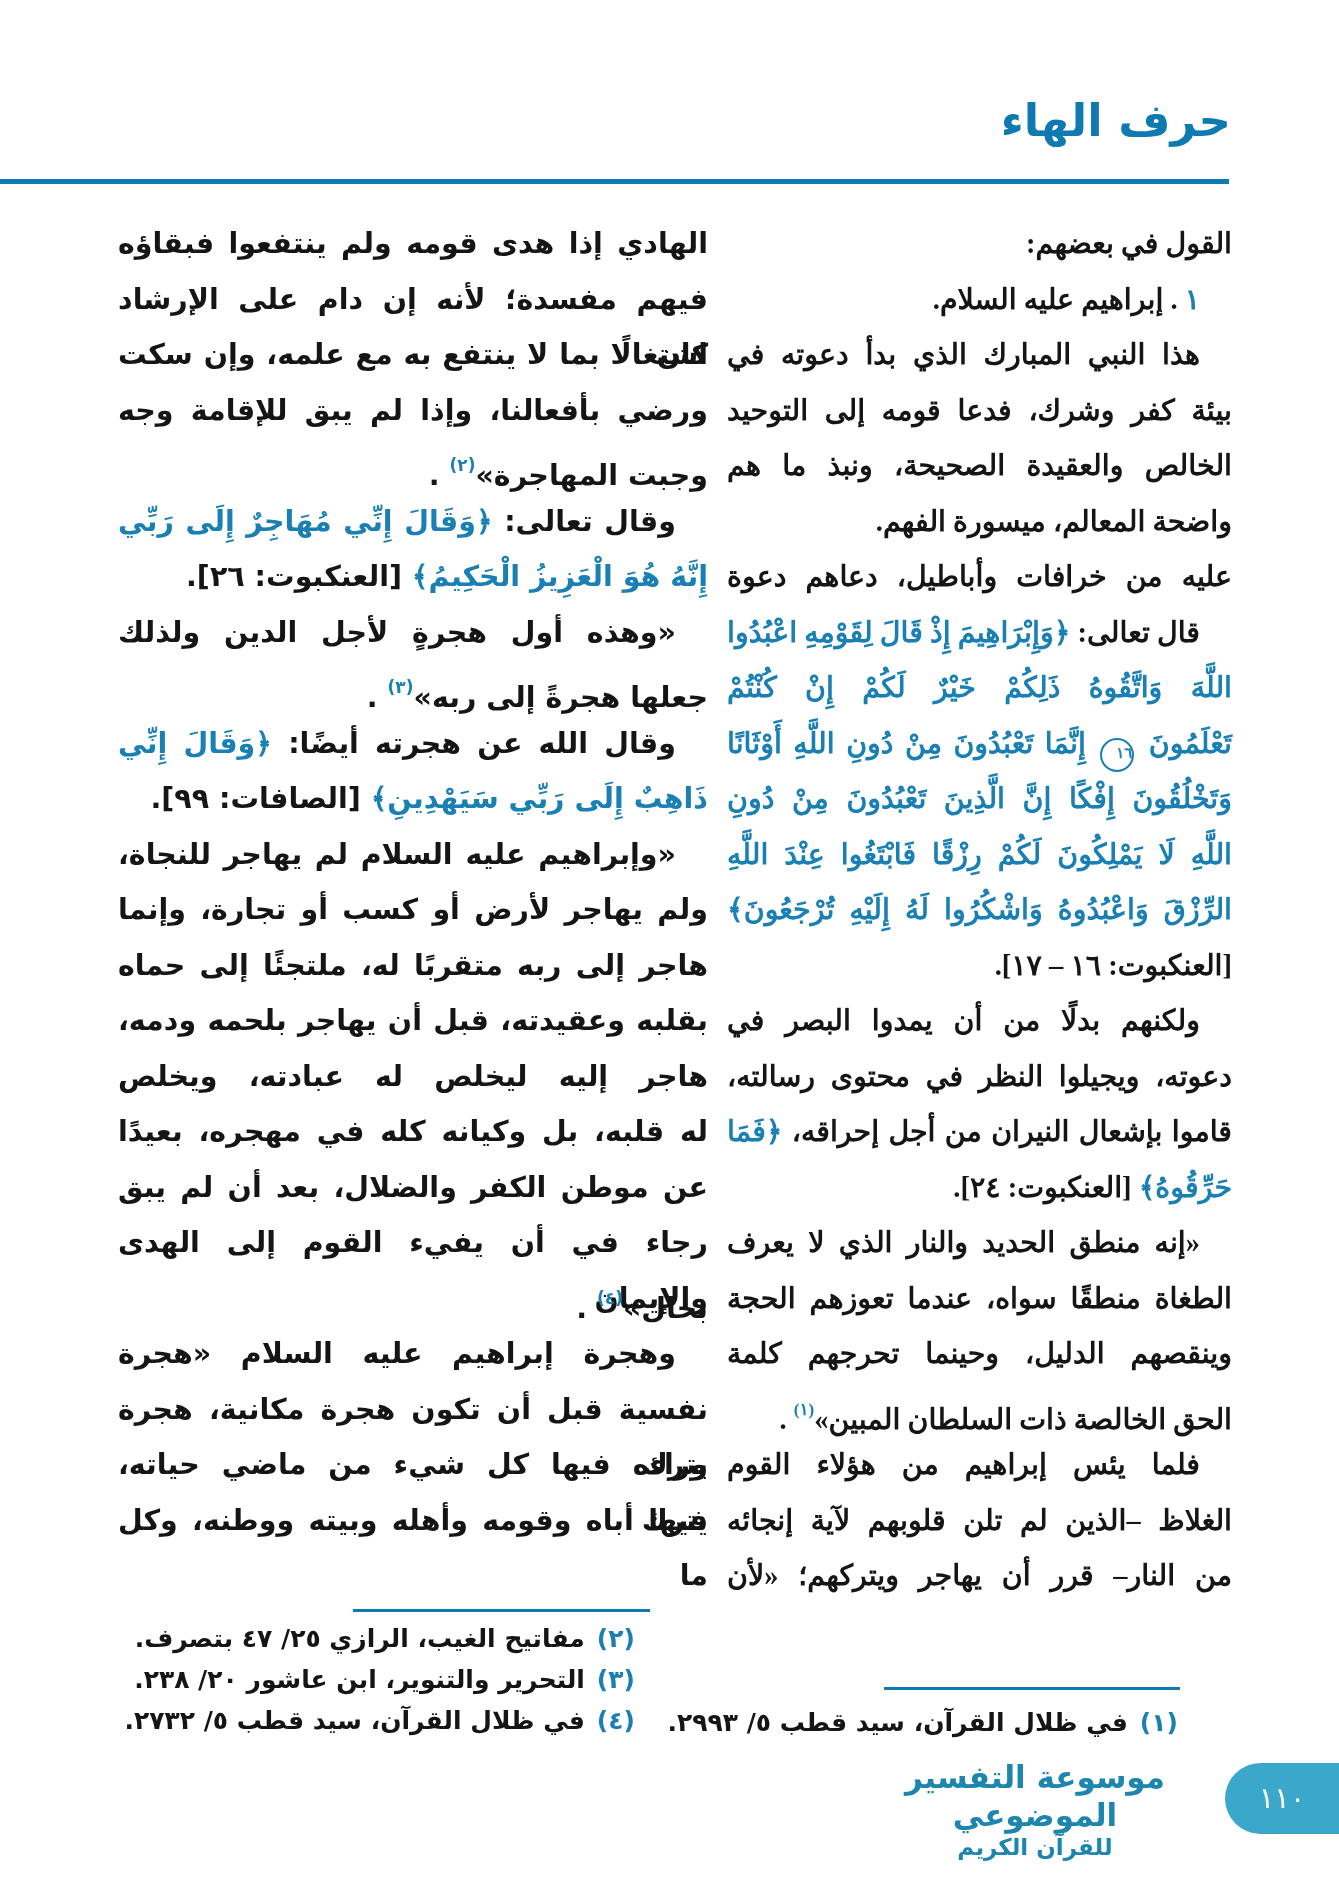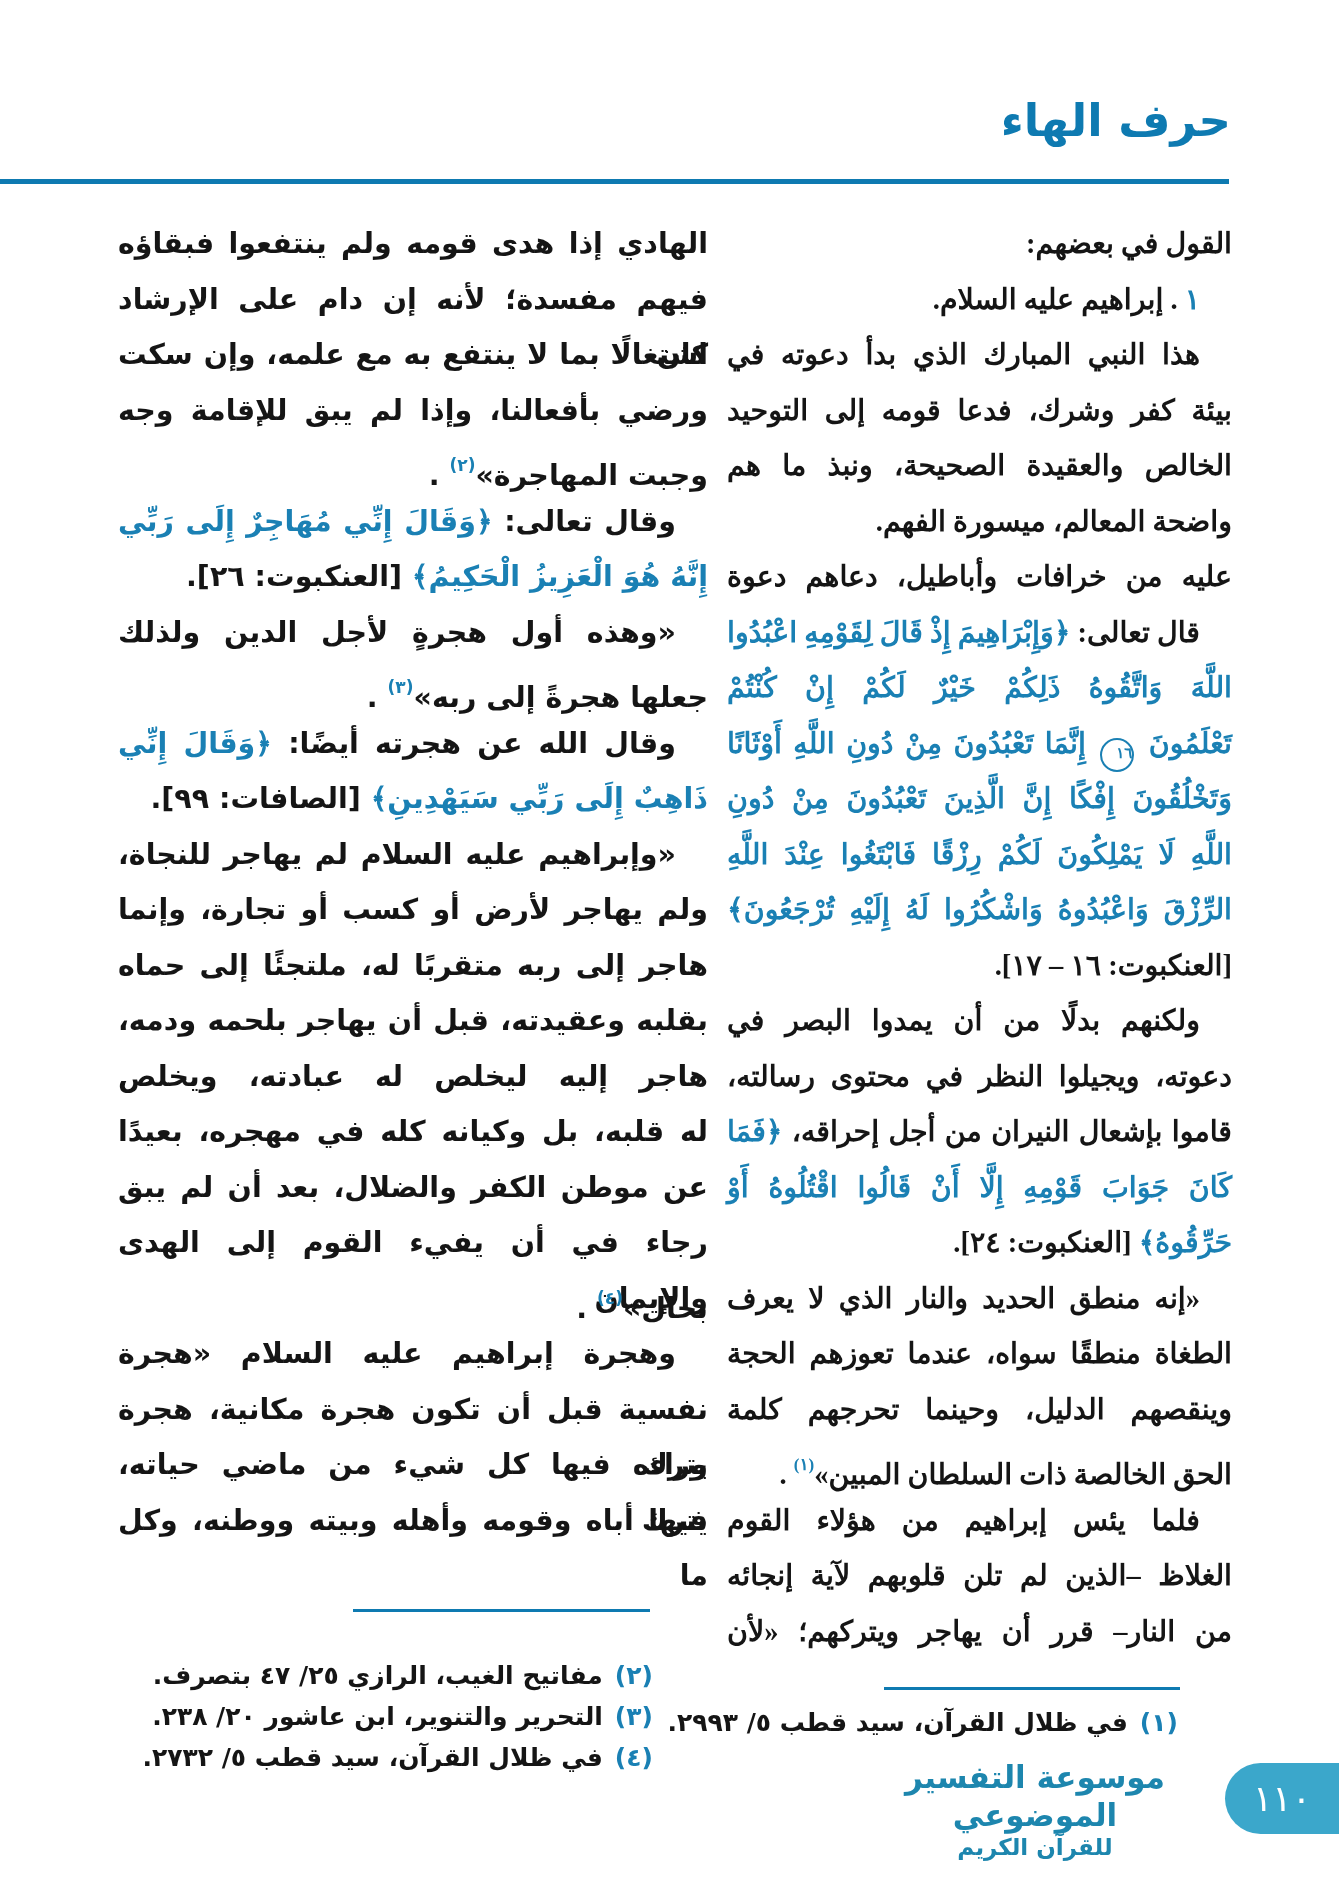--- a/index.html
+++ b/index.html
@@ -40,35 +40,35 @@
     display:inline-block;width:30px;height:30px;line-height:27px;
     border:2px solid var(--quran);border-radius:50%;
     color:var(--quran);font-size:15px;text-align:center;
     vertical-align:-5px;margin:0 3px;font-weight:700;
   }
   .fsep{position:absolute;height:3px;background:var(--accent);}
   #fsep-right{top:1687px;left:884px;width:296px;}
   #fsep-left{top:1609px;left:353px;width:297px;}
   .footnotes{position:absolute;direction:rtl;font-size:25px;font-weight:700;}
   #foot-right{top:1702px;left:727px;width:451px;}
-  #foot-left{top:1618px;left:122px;width:531px;margin-top:37px;}
+  #foot-left{top:1618px;left:104px;width:531px;}
   .fnote{line-height:41px;text-align:right;white-space:nowrap;}
   .fnum{color:var(--quran);margin-inline-end:12px;}
   .ftext{color:var(--ink);}
   .logo{
     position:absolute;top:1758px;left:865px;width:340px;
     text-align:center;color:var(--logo);direction:rtl;
   }
   .logo-main{font-size:31px;font-weight:800;line-height:38px;}
   .logo-sub{font-size:23px;font-weight:700;line-height:26px;}
   .badge{
     position:absolute;top:1763px;left:1225px;width:114px;height:71px;
     background:var(--badge);border-radius:36px 0 0 36px;
     color:#ffffff;text-align:center;line-height:71px;
-    font-size:36px;letter-spacing:4px;direction:rtl;
+    font-size:29px;letter-spacing:4px;direction:rtl;
   }
 </style>
 </head>
 <body>
 
 <div class="page">
 
   <div class="chapter-title">حرف الهاء</div>
 
   <div class="header-rule"></div>
@@ -84,21 +84,20 @@
       <div class="line indent"><span class="b">قال تعالى: </span><span class="q">﴿وَإِبْرَاهِيمَ إِذْ قَالَ لِقَوْمِهِ اعْبُدُوا</span></div>
       <div class="line"><span class="q">اللَّهَ وَاتَّقُوهُ ذَلِكُمْ خَيْرٌ لَكُمْ إِنْ كُنْتُمْ</span></div>
       <div class="line"><span class="q">تَعْلَمُونَ </span><span class="ayah">١٦</span><span class="q"> إِنَّمَا تَعْبُدُونَ مِنْ دُونِ اللَّهِ أَوْثَانًا</span></div>
       <div class="line"><span class="q">وَتَخْلُقُونَ إِفْكًا إِنَّ الَّذِينَ تَعْبُدُونَ مِنْ دُونِ</span></div>
       <div class="line"><span class="q">اللَّهِ لَا يَمْلِكُونَ لَكُمْ رِزْقًا فَابْتَغُوا عِنْدَ اللَّهِ</span></div>
       <div class="line"><span class="q">الرِّزْقَ وَاعْبُدُوهُ وَاشْكُرُوا لَهُ إِلَيْهِ تُرْجَعُونَ﴾</span></div>
       <div class="line end"><span class="b">[العنكبوت: ١٦ – ١٧].</span></div>
       <div class="line indent"><span class="b">ولكنهم بدلًا من أن يمدوا البصر في</span></div>
       <div class="line"><span class="b">دعوته، ويجيلوا النظر في محتوى رسالته،</span></div>
       <div class="line"><span class="b">قاموا بإشعال النيران من أجل إحراقه، </span><span class="q">﴿فَمَا</span></div>
-      <div class="line"><span class="q">كَانَ جَوَابَ قَوْمِهِ إِلَّا أَنْ قَالُوا اقْتُلُوهُ أَوْ</span></div>
       <div class="line end"><span class="q">حَرِّقُوهُ﴾</span><span class="b"> [العنكبوت: ٢٤].</span></div>
       <div class="line indent"><span class="b">«إنه منطق الحديد والنار الذي لا يعرف</span></div>
       <div class="line"><span class="b">الطغاة منطقًا سواه، عندما تعوزهم الحجة</span></div>
       <div class="line"><span class="b">وينقصهم الدليل، وحينما تحرجهم كلمة</span></div>
       <div class="line end"><span class="b">الحق الخالصة ذات السلطان المبين»</span><span class="sup">(١)</span><span class="b"> .</span></div>
       <div class="line indent"><span class="b">فلما يئس إبراهيم من هؤلاء القوم</span></div>
       <div class="line"><span class="b">الغلاظ –الذين لم تلن قلوبهم لآية إنجائه</span></div>
       <div class="line"><span class="b">من النار– قرر أن يهاجر ويتركهم؛ «لأن</span></div>
     </section>
 

